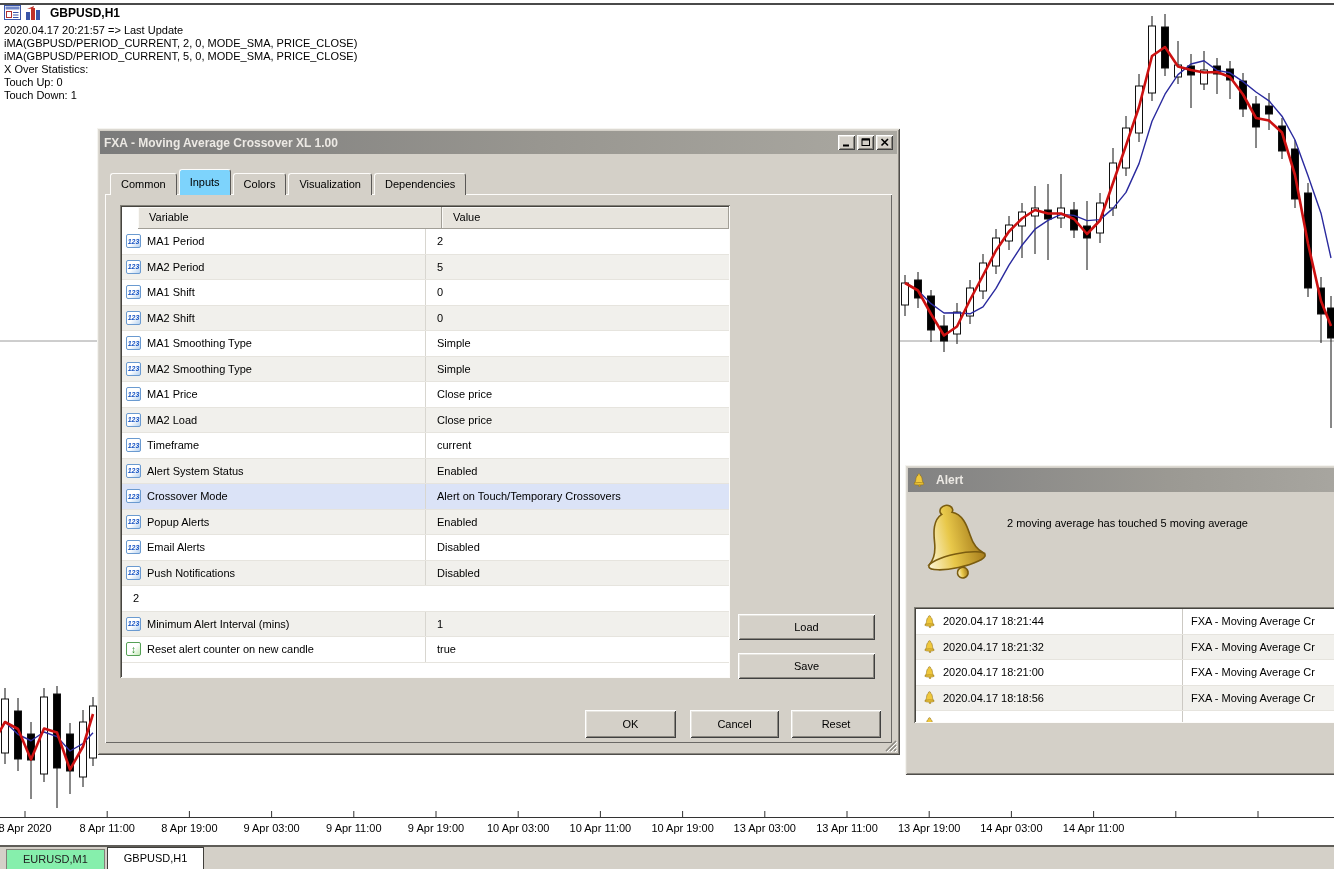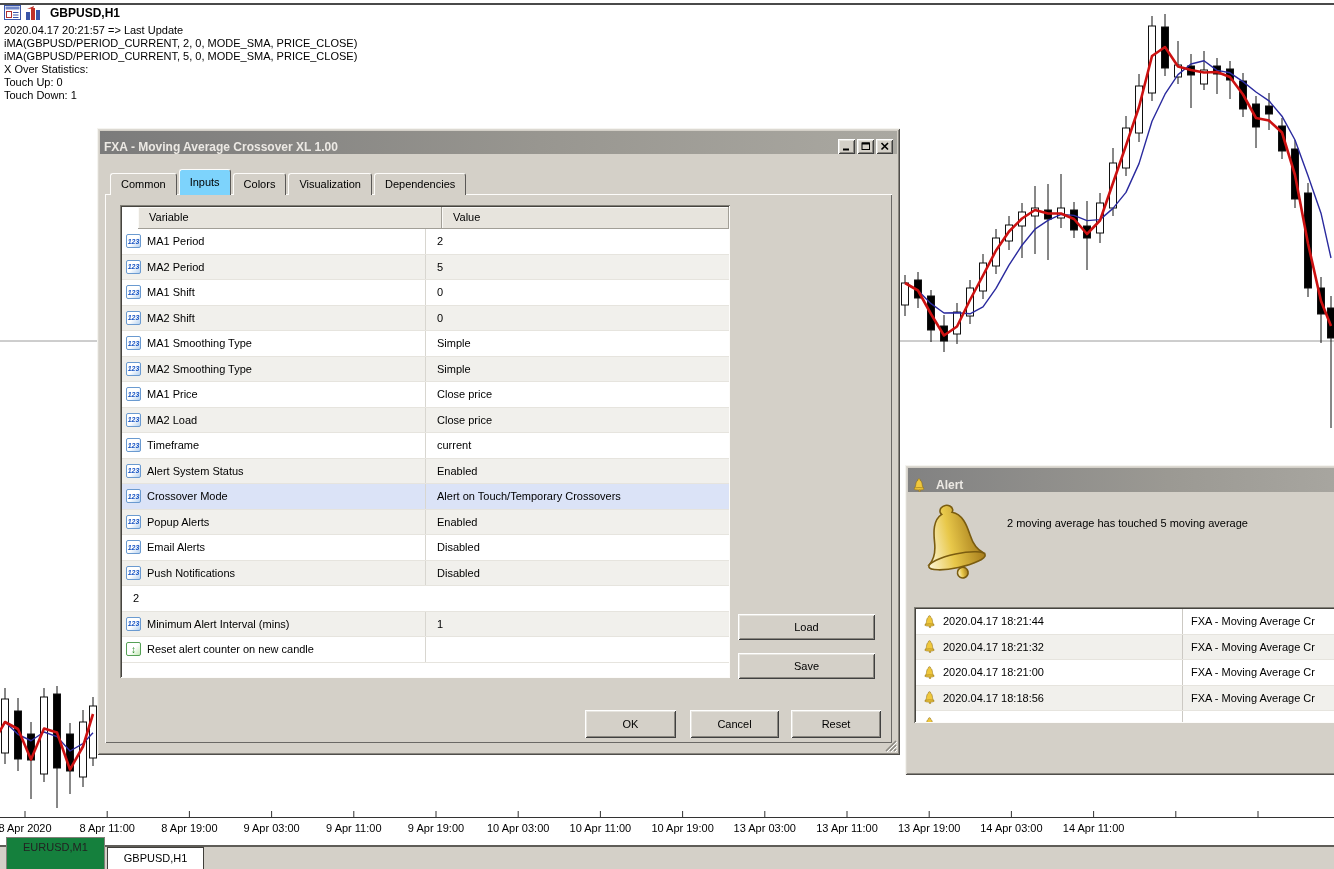--- a/index.html
+++ b/index.html
@@ -15,21 +15,21 @@
   .info-line{font-size:11px;line-height:13px;white-space:pre;}
 
   
   .raised{background:#d4d0c8;
     box-shadow:inset 1px 1px 0 #f5f4f0, inset -1px -1px 0 #504e4b,
                inset 2px 2px 0 #dcd9d2, inset -2px -2px 0 #8a8780;}
   .btn{position:absolute;background:#d4d0c8;border:none;font-family:"Liberation Sans",sans-serif;
     font-size:11px;color:#000;cursor:default;
     box-shadow:inset 1px 1px 0 #ffffff, inset -1px -1px 0 #404040,
                inset 2px 2px 0 #e6e4de, inset -2px -2px 0 #8a8780;}
-  .titlebar{position:absolute;left:3px;right:3px;top:3px;height:23px;display:flex;align-items:flex-end;
+  .titlebar{position:absolute;left:3px;right:3px;top:3px;height:23px;display:flex;align-items:center;
     padding:0 4px;background:linear-gradient(to right,#7b7b7b,#989690 55%,#aaa8a1);}
   .titlebar .title{flex:1;font-weight:bold;font-size:12px;color:#ece9e4;white-space:nowrap;overflow:hidden;}
   .wbtn{width:17px;height:15px;margin-left:2px;display:flex;align-items:center;justify-content:center;
     background:#d4d0c8;
     box-shadow:inset 1px 1px 0 #ffffff, inset -1px -1px 0 #404040,
                inset 2px 2px 0 #e6e4de, inset -2px -2px 0 #8a8780;}
 
   
   #dialog{position:absolute;left:97px;top:128px;width:803px;height:627px;z-index:10;}
   #dlg-tabs{position:absolute;left:13px;top:42px;height:25px;display:flex;align-items:flex-end;z-index:3;}
@@ -78,21 +78,21 @@
   .adiv{width:1px;align-self:stretch;background:#ccc9c3;flex:none;}
   .asrc{padding-left:8px;flex:1;overflow:hidden;}
 
   
   #time-axis{position:absolute;left:0;top:818px;width:1130px;height:25px;overflow:hidden;z-index:1;}
   .axlabel{position:absolute;top:4px;transform:translateX(-50%);white-space:nowrap;font-size:11px;color:#000;}
 
   
   #tabbar{position:absolute;left:0;bottom:0;width:1334px;height:24px;background:#d4d0c8;z-index:11;
     border-top:2px solid #5f5d58;display:flex;align-items:flex-end;padding-left:6px;box-sizing:border-box;}
-  .ctab{box-sizing:border-box;height:32px;padding:3px 16px 0;background:#15803d;font-size:11px;color:#222;
+  .ctab{box-sizing:border-box;height:20px;padding:3px 16px 0;background:#86efac;font-size:11px;color:#222;
     border:1px solid #828078;border-bottom:none;margin-right:2px;}
   .ctab.active{height:22px;padding-top:4px;background:#ffffff;border-color:#403e3a;color:#000;}
 </style>
 </head>
 <body>
 
 <div id="screen">
 
   <svg id="chart-svg" width="1334" height="869">
       <line x1="0" y1="4" x2="1334" y2="4" stroke="#4a4a4a" stroke-width="2"></line>
@@ -402,20 +402,21 @@
                 <span class="picon picon-123">123</span>
                 <span class="pname">Minimum Alert Interval (mins)</span>
               </div>
               <div class="pcell pval">1</div>
             </div>
             <div class="prow">
               <div class="pcell pvar">
                 <span class="picon picon-bool">↕</span>
                 <span class="pname">Reset alert counter on new candle</span>
               </div>
+              <div class="pcell pval">true</div>
             </div>
           </div>
       </div>
     </div>
 
     <button class="btn" id="btn-load" style="left:641px;top:486px;width:137px;height:26px;">Load</button>
     <button class="btn" id="btn-save" style="left:641px;top:525px;width:137px;height:26px;">Save</button>
     <button class="btn" id="btn-ok" style="left:488px;top:582px;width:91px;height:28px;">OK</button>
     <button class="btn" id="btn-cancel" style="left:593px;top:582px;width:89px;height:28px;">Cancel</button>
     <button class="btn" id="btn-reset" style="left:694px;top:582px;width:90px;height:28px;">Reset</button>

